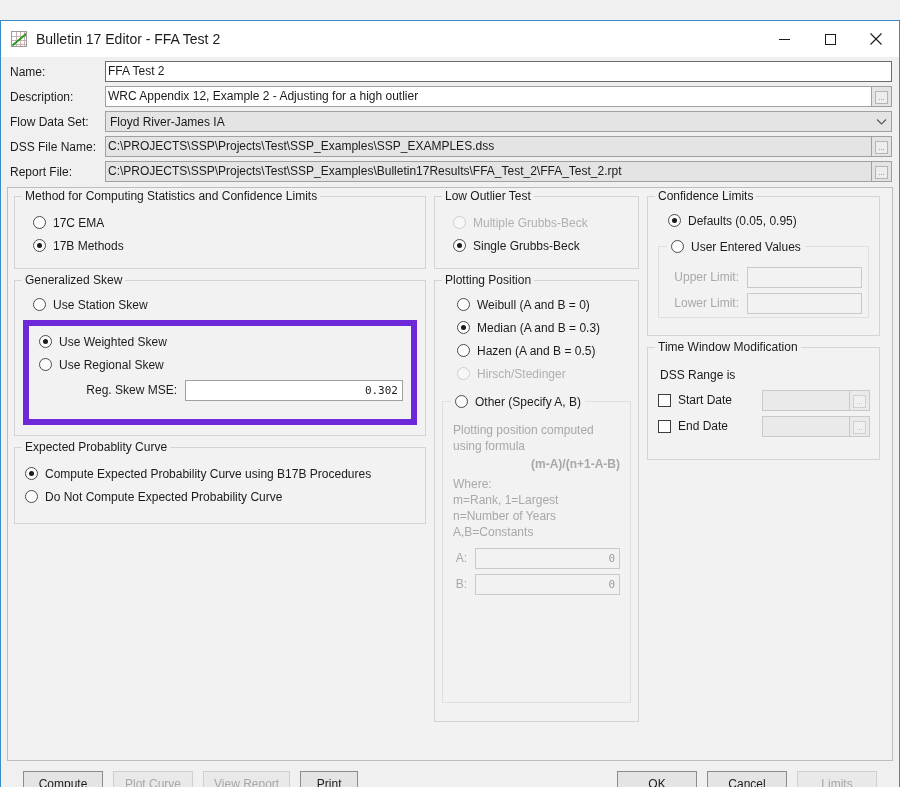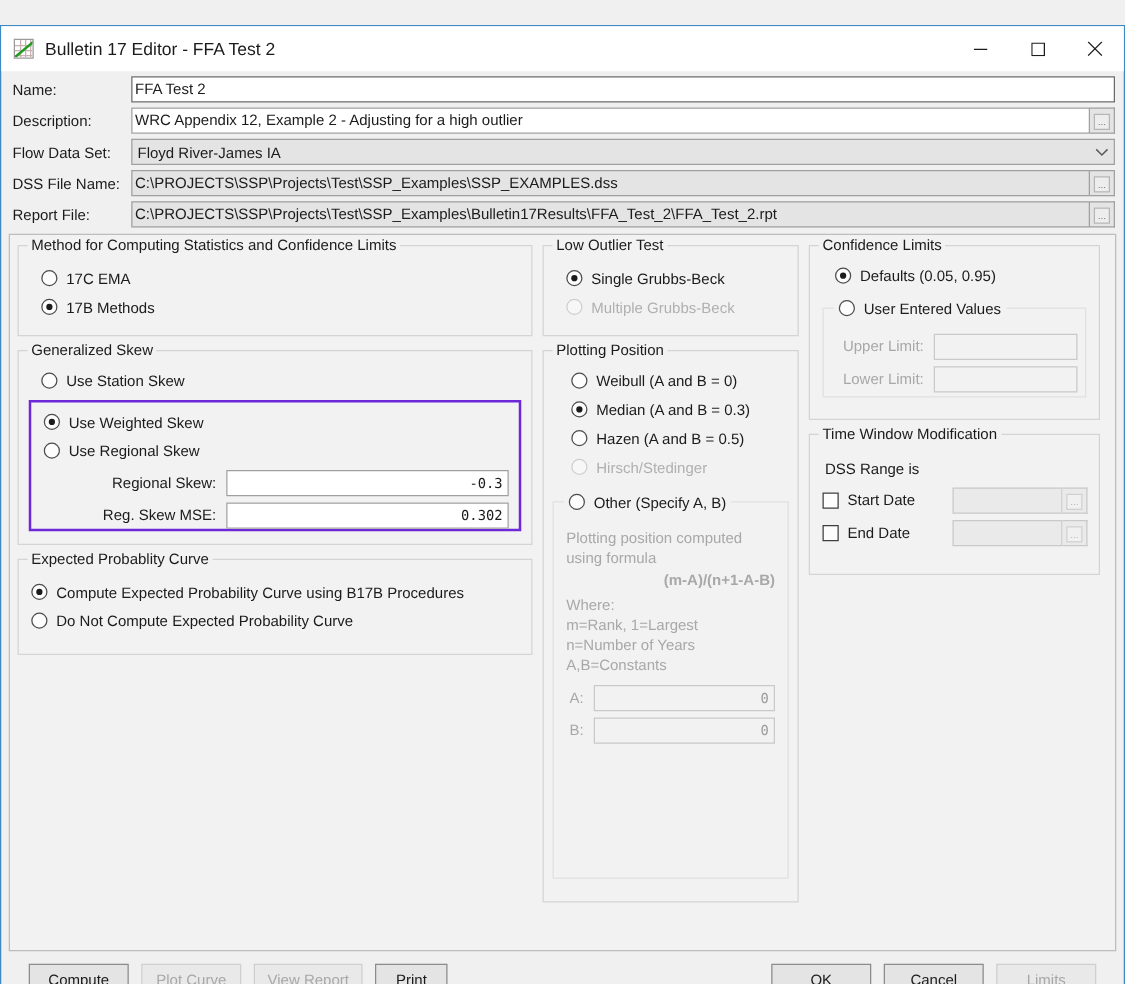--- a/index.html
+++ b/index.html
@@ -305,21 +305,21 @@
     padding: 0 4px;
     outline: none;
   }
   .numinput.dis {
     background: #f2f2f2;
     border-color: #c9c9c9;
     color: #9b9b9b;
   }
 
   .subpanel {
-    border: 2px solid #6d28d9;
+    border: 6px solid #6d28d9;
     box-sizing: border-box;
     padding: 4px 8px 23px 8px;
     position: relative;
   }
 
   
   .group.radio-legend { padding-top: 16px; }
   .group.radio-legend > .rlegend {
     position: absolute;
     top: -10px;
@@ -488,24 +488,20 @@
           <div class="subpanel" style="margin-top:4px;height:105px;">
             <div class="opt" style="margin-left:2px;">
               <span class="radio checked"></span>
               <span class="optlabel">Use Weighted Skew</span>
             </div>
             <div class="opt" style="margin-left:2px;">
               <span class="radio"></span>
               <span class="optlabel">Use Regional Skew</span>
             </div>
             <div class="inline-field">
-              <span class="ifl" style="width:140px;">Regional Skew:</span>
-              <span class="numinput" style="width:235px;margin-left:8px;">-0.3</span>
-            </div>
-            <div class="inline-field">
               <span class="ifl" style="width:140px;">Reg. Skew MSE:</span>
               <span class="numinput" style="width:235px;margin-left:8px;">0.302</span>
             </div>
           </div>
         </div>
 
         <div class="group" style="height:77px;">
           <div class="gtitle">Expected Probablity Curve</div>
           <div class="opt" style="margin-left:2px;">
             <span class="radio checked"></span>
@@ -516,27 +512,27 @@
             <span class="optlabel">Do Not Compute Expected Probability Curve</span>
           </div>
         </div>
 
       </div>
 
       <div class="col-mid">
 
         <div class="group" style="height:73px;">
           <div class="gtitle">Low Outlier Test</div>
+          <div class="opt dis" style="margin-left:10px;">
+            <span class="radio dis"></span>
+            <span class="optlabel">Multiple Grubbs-Beck</span>
+          </div>
           <div class="opt" style="margin-left:10px;">
             <span class="radio checked"></span>
             <span class="optlabel">Single Grubbs-Beck</span>
-          </div>
-          <div class="opt dis" style="margin-left:10px;">
-            <span class="radio dis"></span>
-            <span class="optlabel">Multiple Grubbs-Beck</span>
           </div>
         </div>
 
         <div class="group" style="height:442px; padding:12px 7px 8px 7px;">
           <div class="gtitle">Plotting Position</div>
 
           <div class="opt" style="margin-left:15px;">
             <span class="radio"></span>
             <span class="optlabel">Weibull (A and B = 0)</span>
           </div>

